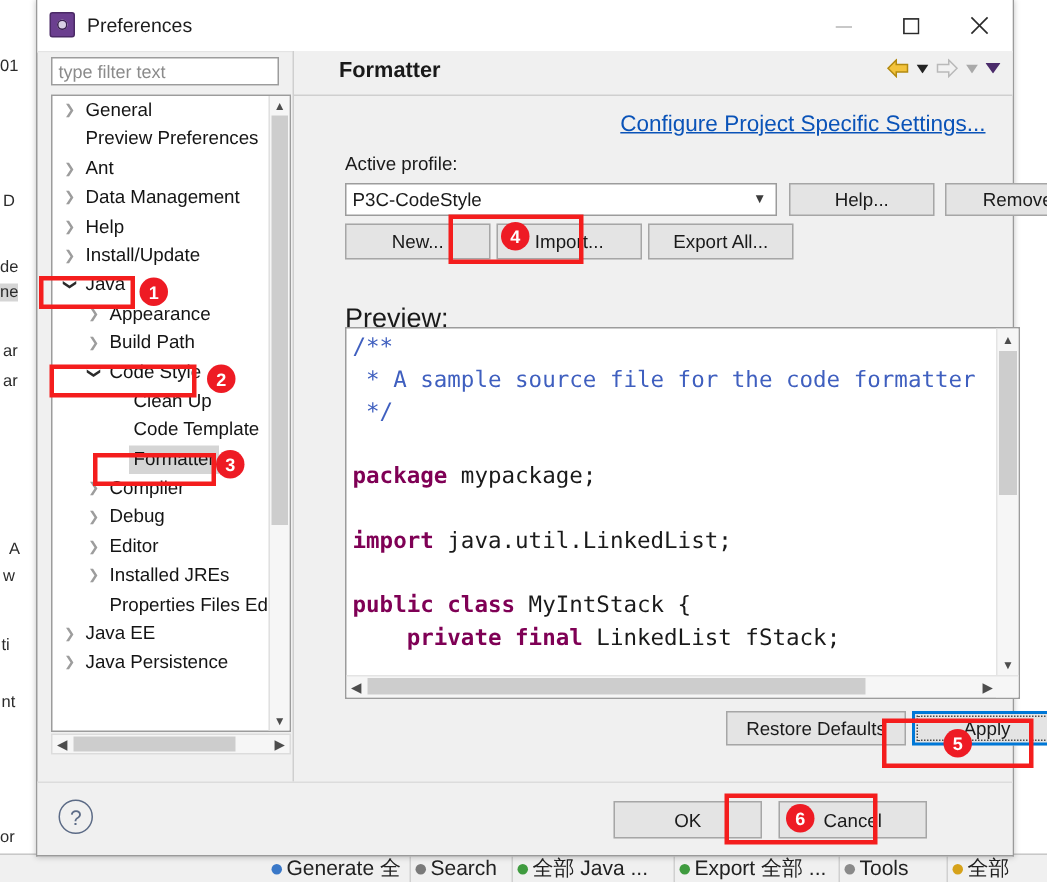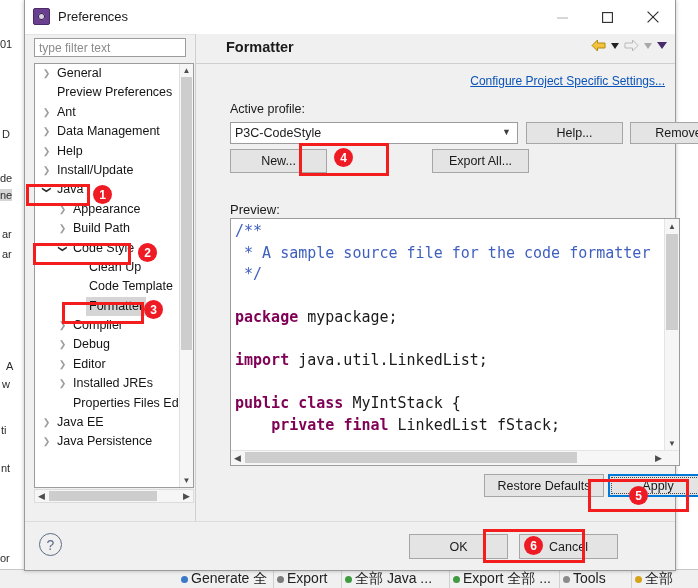--- a/index.html
+++ b/index.html
@@ -53,29 +53,29 @@
   .hs .hs-a{position:absolute;top:0;width:13px;height:12px;display:flex;align-items:center;justify-content:center;font-size:9px;color:#4d4d4d;}
   .hs .hs-thumb{position:absolute;left:14px;top:1px;width:108px;height:10px;background:#cdcdcd;}
 
   
   .rightcol{position:absolute;left:170px;top:34px;right:0;bottom:48px;background:#f0f0f0;
      border-left:1px solid #cfcfcf;}
   .pane-head{height:29px;border-bottom:1px solid #cfcfcf;position:relative;background:#f0f0f0;}
   .pane-title{position:absolute;left:30px;top:5px;font-size:14.5px;font-weight:bold;color:#1a1a1a;}
   .navbar{position:absolute;right:8px;top:5px;display:flex;align-items:center;gap:5px;}
   .navbar span{display:flex;align-items:center;}
-  .link{position:absolute;right:10px;top:40px;color:#0a53b8;text-decoration:underline;font-size:12px;}
+  .link{position:absolute;right:18px;top:40px;color:#0a53b8;text-decoration:underline;font-size:15px;}
   .lbl-active{position:absolute;left:34px;top:68px;font-size:12.5px;}
   .combo{position:absolute;left:34px;top:88px;width:288px;height:22px;background:#fff;border:1px solid #9c9c9c;
      box-sizing:border-box;font-size:12.5px;padding:3px 0 0 4px;}
   .combo .carat{position:absolute;right:6px;top:4px;color:#3c3c3c;font-size:9px;}
   .btn{background:#e4e4e4;border:1px solid #a6a6a6;box-sizing:border-box;font-size:12.5px;
      color:#1a1a1a;display:flex;align-items:center;justify-content:center;font-family:"Liberation Sans",sans-serif;}
   .abs{position:absolute;}
-  .lbl-preview{position:absolute;left:34px;top:168px;font-size:13px;}
+  .lbl-preview{position:absolute;left:34px;top:168px;font-size:18px;}
   .preview{position:absolute;left:34px;top:184px;width:450px;height:248px;background:#fff;
      border:1px solid #9c9c9c;box-sizing:border-box;overflow:hidden;}
   .code{position:absolute;left:4px;top:2px;font-family:"DejaVu Sans Mono", monospace;font-size:15px;
      line-height:21.5px;white-space:pre;color:#1a1a1a;}
   .c-cmt{color:#3f5fbf;}
   .c-kw{color:#7f0055;font-weight:bold;}
   .pv-scroll{position:absolute;right:0;top:0;width:14px;height:100%;background:#f6f6f6;border-left:1px solid #e4e4e4;}
   .pv-arrow{width:14px;height:14px;display:flex;align-items:center;justify-content:center;color:#4d4d4d;font-size:8px;}
   .pv-thumb{position:absolute;left:1px;top:15px;width:12px;height:96px;background:#cdcdcd;}
   .pv-hs{position:absolute;left:0;bottom:0;width:100%;height:14px;background:#f6f6f6;border-top:1px solid #e4e4e4;}
@@ -110,21 +110,21 @@
   <div class="bg-txt" style="left:2px;top:378px;">w</div>
   <div class="bg-txt" style="left:1px;top:424px;">ti</div>
   <div class="bg-txt" style="left:1px;top:462px;">nt</div>
   <div class="bg-txt" style="left:0px;top:552px;">or</div>
 
   <div class="bg-toolbar">
     <div class="bg-tb-cell" style="left:178px;width:96px;">
       <span class="bg-dot" style="background:#3a78c8;"></span><span>Generate 全部</span>
     </div>
     <div class="bg-tb-cell" style="left:274px;width:68px;">
-      <span class="bg-dot" style="background:#7a7a7a;"></span><span>Export</span>
+      <span class="bg-dot" style="background:#7a7a7a;"></span><span>Search</span>
     </div>
     <div class="bg-tb-cell" style="left:342px;width:108px;">
       <span class="bg-dot" style="background:#3f9b3f;"></span><span>全部 Java ...</span>
     </div>
     <div class="bg-tb-cell" style="left:450px;width:110px;">
       <span class="bg-dot" style="background:#3f9b3f;"></span><span>Export 全部 ...</span>
     </div>
     <div class="bg-tb-cell" style="left:560px;width:72px;">
       <span class="bg-dot" style="background:#8a8a8a;"></span><span>Tools</span>
     </div>
@@ -293,20 +293,21 @@
 
     <div class="combo">
       <span>P3C-CodeStyle</span>
       <span class="carat">▼</span>
     </div>
 
     <div class="btn abs" style="left:330px;top:88px;width:97px;height:22px;">Help...</div>
     <div class="btn abs" style="left:434px;top:88px;width:97px;height:22px;">Remove</div>
 
     <div class="btn abs" style="left:34px;top:115px;width:97px;height:24px;">New...</div>
+    <div class="btn abs" style="left:135px;top:115px;width:97px;height:24px;">Import...</div>
     <div class="btn abs" style="left:236px;top:115px;width:97px;height:24px;">Export All...</div>
 
     <div class="lbl-preview">Preview:</div>
 
     <div class="preview">
       <div class="code" id="code-host"><div><span class="c-cmt">/**</span></div><div><span class="c-cmt"> * A sample source file for the code formatter</span></div><div><span class="c-cmt"> */</span></div><div>&nbsp;</div><div><span class="c-kw">package</span><span> mypackage;</span></div><div>&nbsp;</div><div><span class="c-kw">import</span><span> java.util.LinkedList;</span></div><div>&nbsp;</div><div><span class="c-kw">public</span><span> </span><span class="c-kw">class</span><span> MyIntStack {</span></div><div><span>    </span><span class="c-kw">private</span><span> </span><span class="c-kw">final</span><span> LinkedList fStack;</span></div></div>
       <div class="pv-scroll">
         <div class="pv-arrow">▲</div>
         <div class="pv-thumb"></div>
         <div class="pv-arrow" style="position:absolute;bottom:15px;">▼</div>

